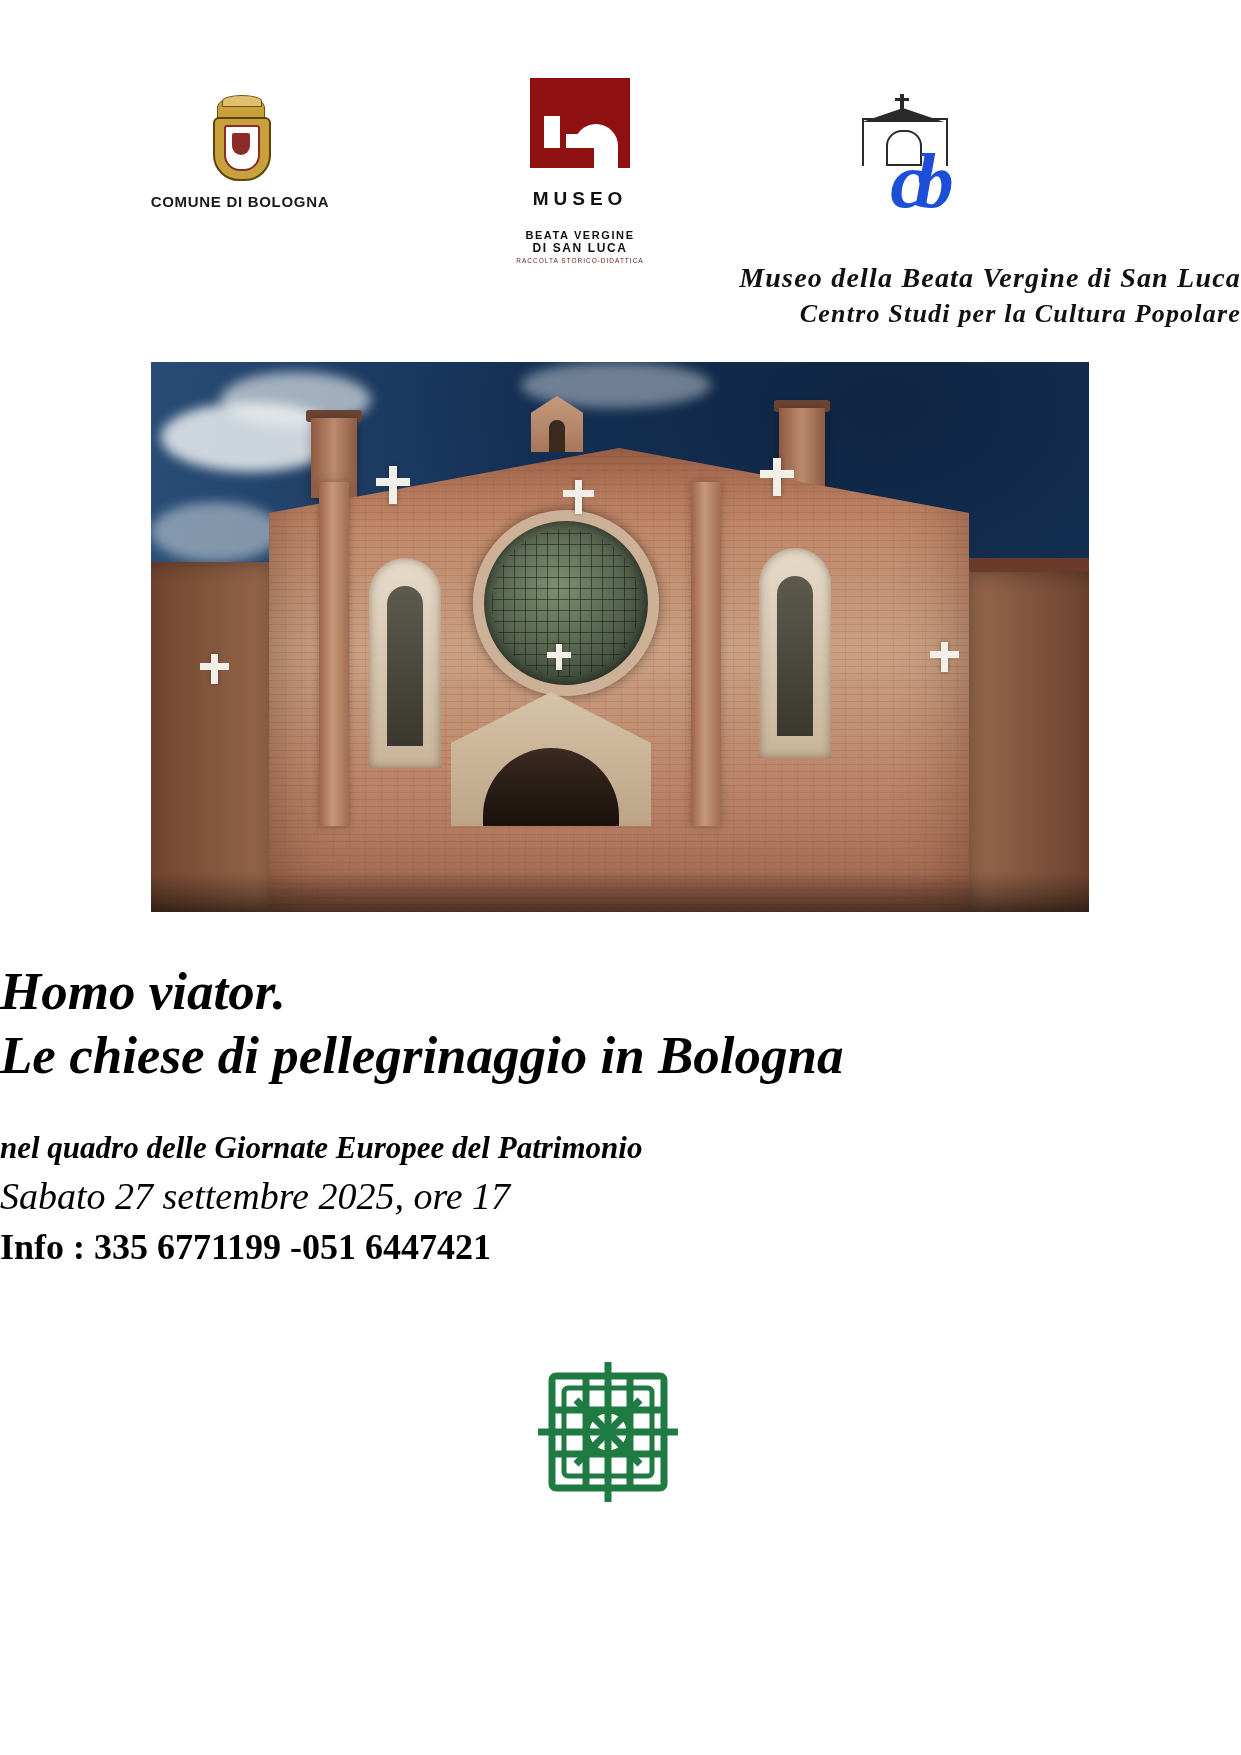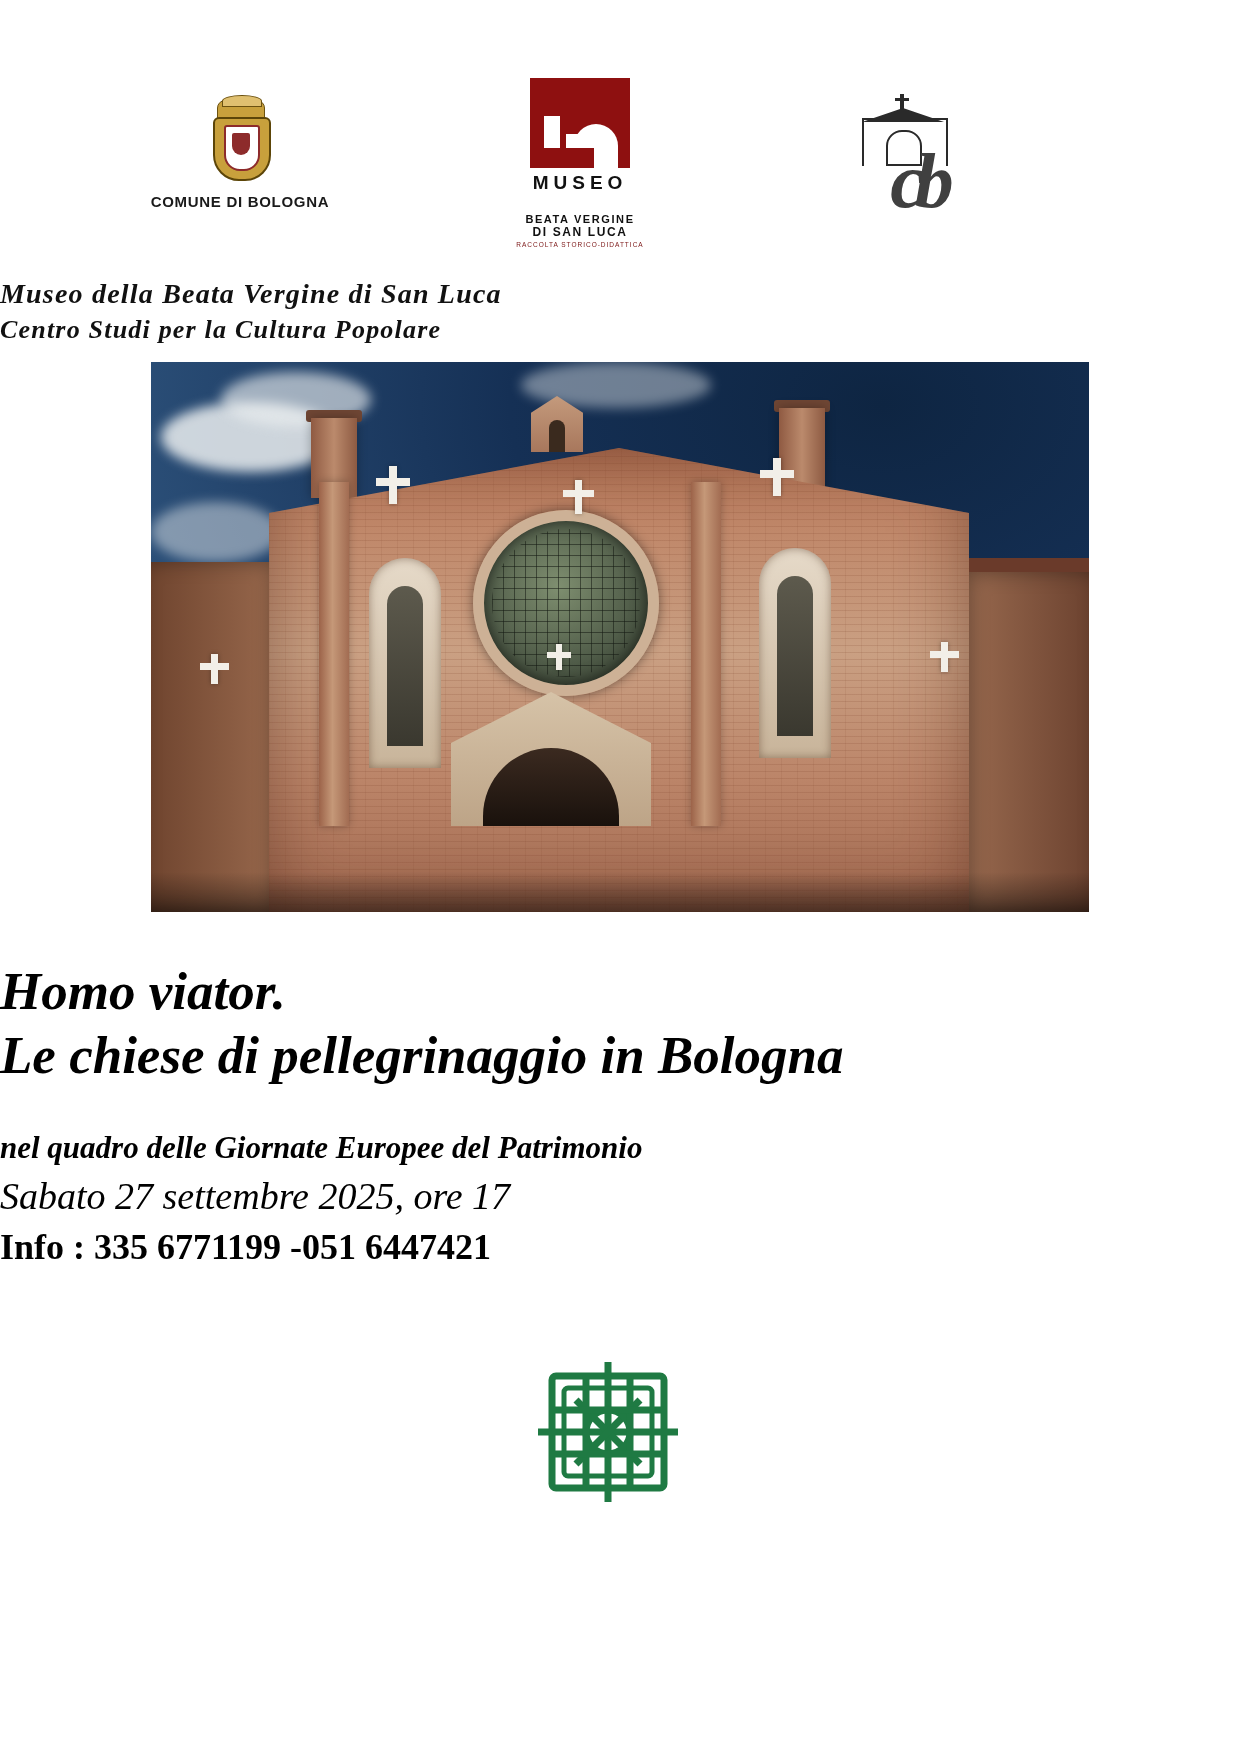--- a/index.html
+++ b/index.html
@@ -140,21 +140,21 @@
   .museo-arch {
     position: absolute;
     left: 14px;
     bottom: 0;
     width: 50px;
     height: 20px;
     background: #8e1010;
     border-radius: 0;
   }
   .museo-t1 {
-    margin-top: 4px;
+    margin-top: 20px;
     font-family: "Liberation Sans", sans-serif;
     font-size: 19px;
     font-weight: 700;
     letter-spacing: 5px;
     color: #111;
   }
   .museo-t2 {
     font-family: "Liberation Sans", sans-serif;
     font-size: 11px;
     font-weight: 700;
@@ -226,37 +226,37 @@
     left: -5px; top: 4px;
     width: 14px; height: 3px;
     background: #2a2a2a;
   }
   .csp-monogram {
     position: absolute;
     left: 12px;
     top: 44px;
     width: 130px;
     height: 82px;
-    color: #404040;
+    color: #1d4ed8;
     font-family: "Liberation Serif", serif;
     font-size: 78px;
     font-weight: 700;
     letter-spacing: -10px;
     line-height: 82px;
     text-align: center;
     font-style: italic;
   }
 
   
   .intro {
     position: absolute;
-    top: 276px;
+    top: 260px;
     left: 0;
     width: 1241px;
-    text-align: left;
+    text-align: right;
     font-style: italic;
     font-weight: 700;
     color: #111;
   }
   .intro .l1 {
     font-size: 28px;
     letter-spacing: 1.2px;
     line-height: 36px;
   }
   .intro .l2 {

